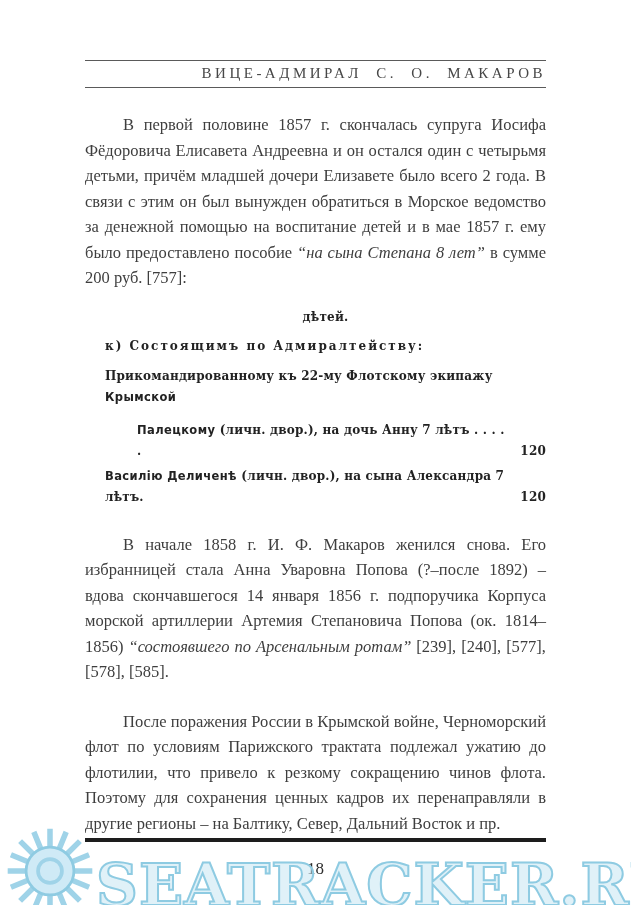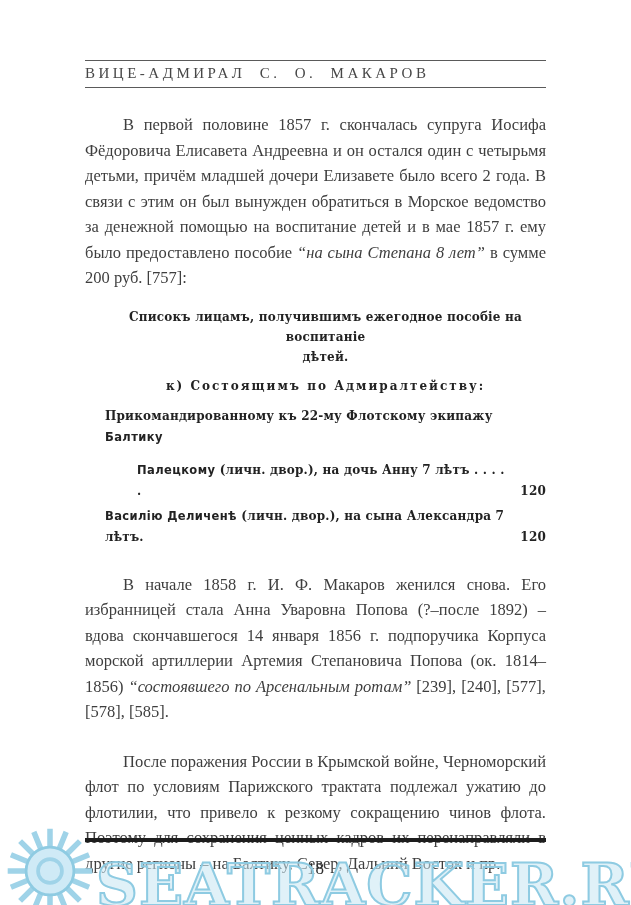--- a/index.html
+++ b/index.html
@@ -10,21 +10,21 @@
     background: #ffffff;
     overflow: hidden;
     font-family: "Liberation Serif", serif;
     color: #3e3e3e;
   }
 
   
   .runhead { margin: 60px 85px 0 85px; }
   .rule-thin { border-top: 1px solid #5a5a5a; height: 0; }
   .runhead-title {
-    text-align: left;
+    text-align: right;
     font-size: 15px;
     letter-spacing: 3.5px;
     word-spacing: 7px;
     color: #474747;
     padding: 4px 0 5px 0;
     white-space: nowrap;
   }
 
   
   .bodytext { padding: 0 85px; }
@@ -44,21 +44,21 @@
   .excerpt {
     margin: 16px 0 0 20px;
     font-family: "DejaVu Serif", serif;
     font-weight: bold;
     font-size: 12px;
     line-height: 20px;
     color: #222222;
     letter-spacing: 0.2px;
   }
   .exc-title { text-align: center; }
-  .exc-section { text-align: center; letter-spacing: 2px; margin-top: 9px; }
+  .exc-section { letter-spacing: 2px; margin-top: 9px; }
   .exc-rank { margin-top: 10px; padding-left: 32px; letter-spacing: 1px; }
   .exc-row {
     display: flex;
     justify-content: space-between;
     align-items: flex-end;
     margin-top: 4px;
     line-height: 21px;
   }
   .exc-row.first { margin-top: 10px; }
   .exc-row.hang { padding-left: 32px; margin-top: 12px; }
@@ -124,26 +124,25 @@
     <div class="rule-thin"></div>
     <div class="runhead-title">ВИЦЕ-АДМИРАЛ С. О. МАКАРОВ</div>
     <div class="rule-thin"></div>
   </div>
 
   <div class="bodytext">
 
     <p class="par"><span>В первой половине 1857 г. скончалась супруга Иосифа Фёдоровича Елисавета Андреевна и он остался один с четырьмя детьми, причём младшей дочери Елизавете было всего 2 года. В связи с этим он был вынужден обратиться в Морское ведомство за денежной помощью на воспитание детей и в мае 1857 г. ему было предоставлено пособие </span><span class="q">“на сына Степана 8 лет”</span><span> в сумме 200 руб. [757]:</span></p>
 
     <div class="excerpt">
-      <div class="exc-title">Списокъ лицамъ, получившимъ ежегодное пособіе на воспитаніе</div>
       <div class="exc-title">дѣтей.</div>
       <div class="exc-section">к) Состоящимъ по Адмиралтейству:</div>
 
       <div class="exc-row first">
-        <span class="exc-text"><span>Прикомандированному къ 22-му Флотскому экипажу </span><span class="exc-name">Балтику</span></span>
+        <span class="exc-text"><span>Прикомандированному къ 22-му Флотскому экипажу </span><span class="exc-name">Крымской</span></span>
       </div>
 
       <div class="exc-row hang">
         <span class="exc-text"><span class="exc-name">Палецкому</span><span> (личн. двор.), на дочь Анну 7 лѣтъ . . . . .</span></span>
         <span class="exc-val">120</span>
       </div>
 
       <div class="exc-row">
         <span class="exc-text"><span class="exc-name">Василію Деличенѣ</span><span> (личн. двор.), на сына Александра 7 лѣтъ.</span></span>
         <span class="exc-val">120</span>

